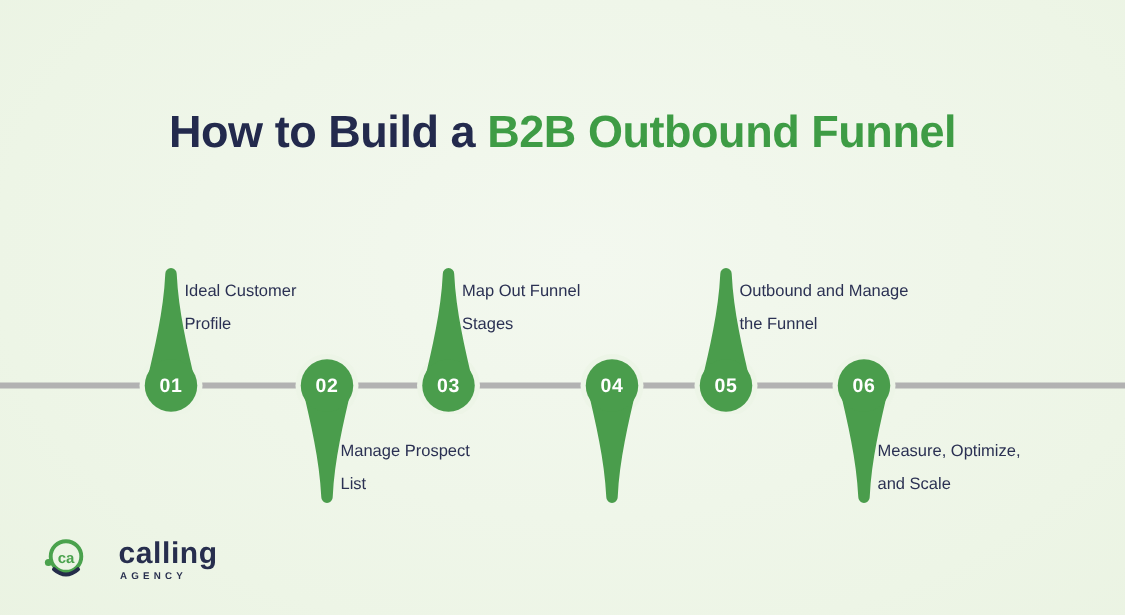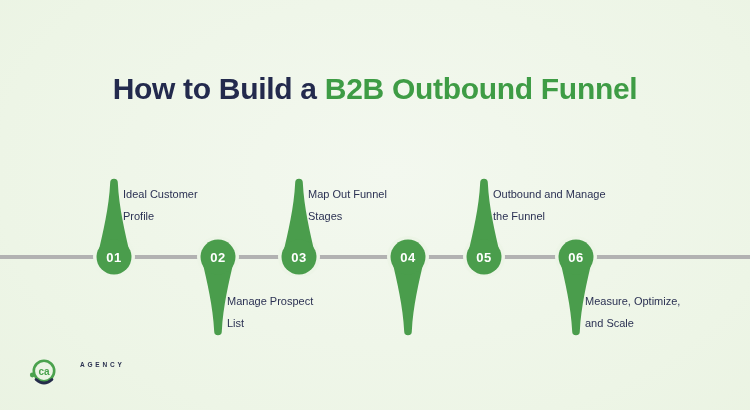--- a/index.html
+++ b/index.html
@@ -174,17 +174,18 @@
 
   <div class="logo">
     <svg width="31" height="34" viewBox="0 0 31 34">
       <circle cx="16" cy="15" r="10.2" fill="none" stroke="#4aa24d" stroke-width="2.6"></circle>
       <text x="16" y="19" text-anchor="middle" font-family="Liberation Sans, sans-serif" font-size="10" font-weight="bold" fill="#4aa24d">ca</text>
       <path d="M 8,23.5 Q 16,30.5 24,23.5" fill="none" stroke="#252c4a" stroke-width="2.7" stroke-linecap="round"></path>
       <circle cx="4.3" cy="19" r="2.4" fill="#4aa24d"></circle>
       <path d="M 3.5,16.5 C 3.5,9.5 9,4.5 16,4.6" fill="none" stroke="#4aa24d" stroke-width="2.2" stroke-linecap="round" opacity="0.0"></path>
     </svg>
     <div class="logo-text">
+      <span class="logo-name">calling</span>
       <span class="logo-subtitle">AGENCY</span>
     </div>
   </div>
 
 </div>
 
 </body></html>

